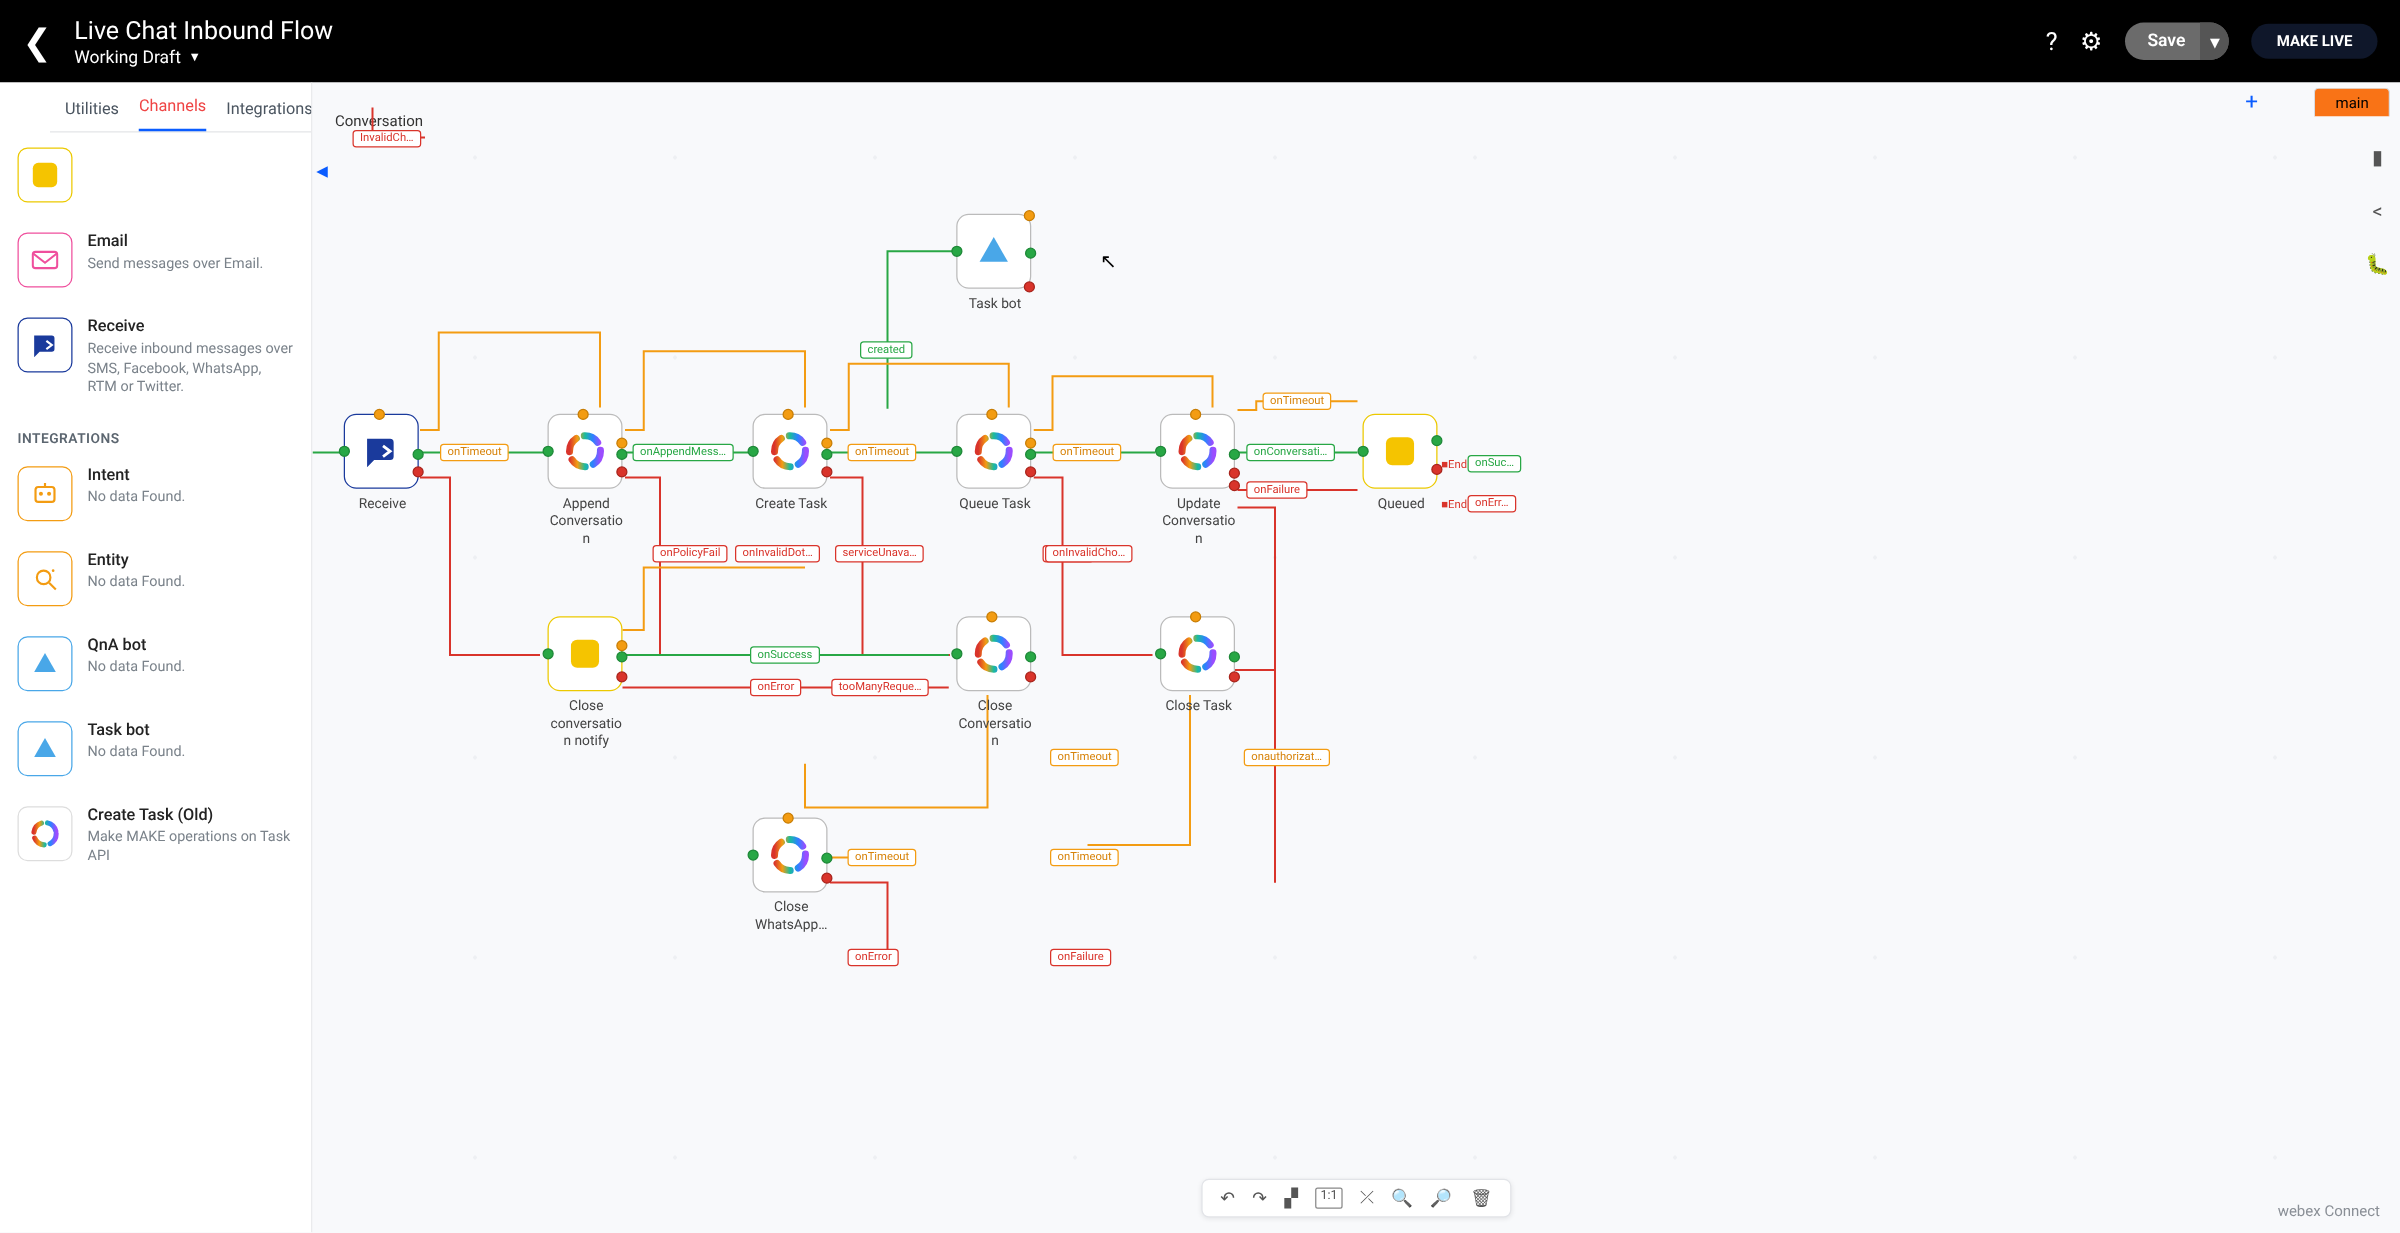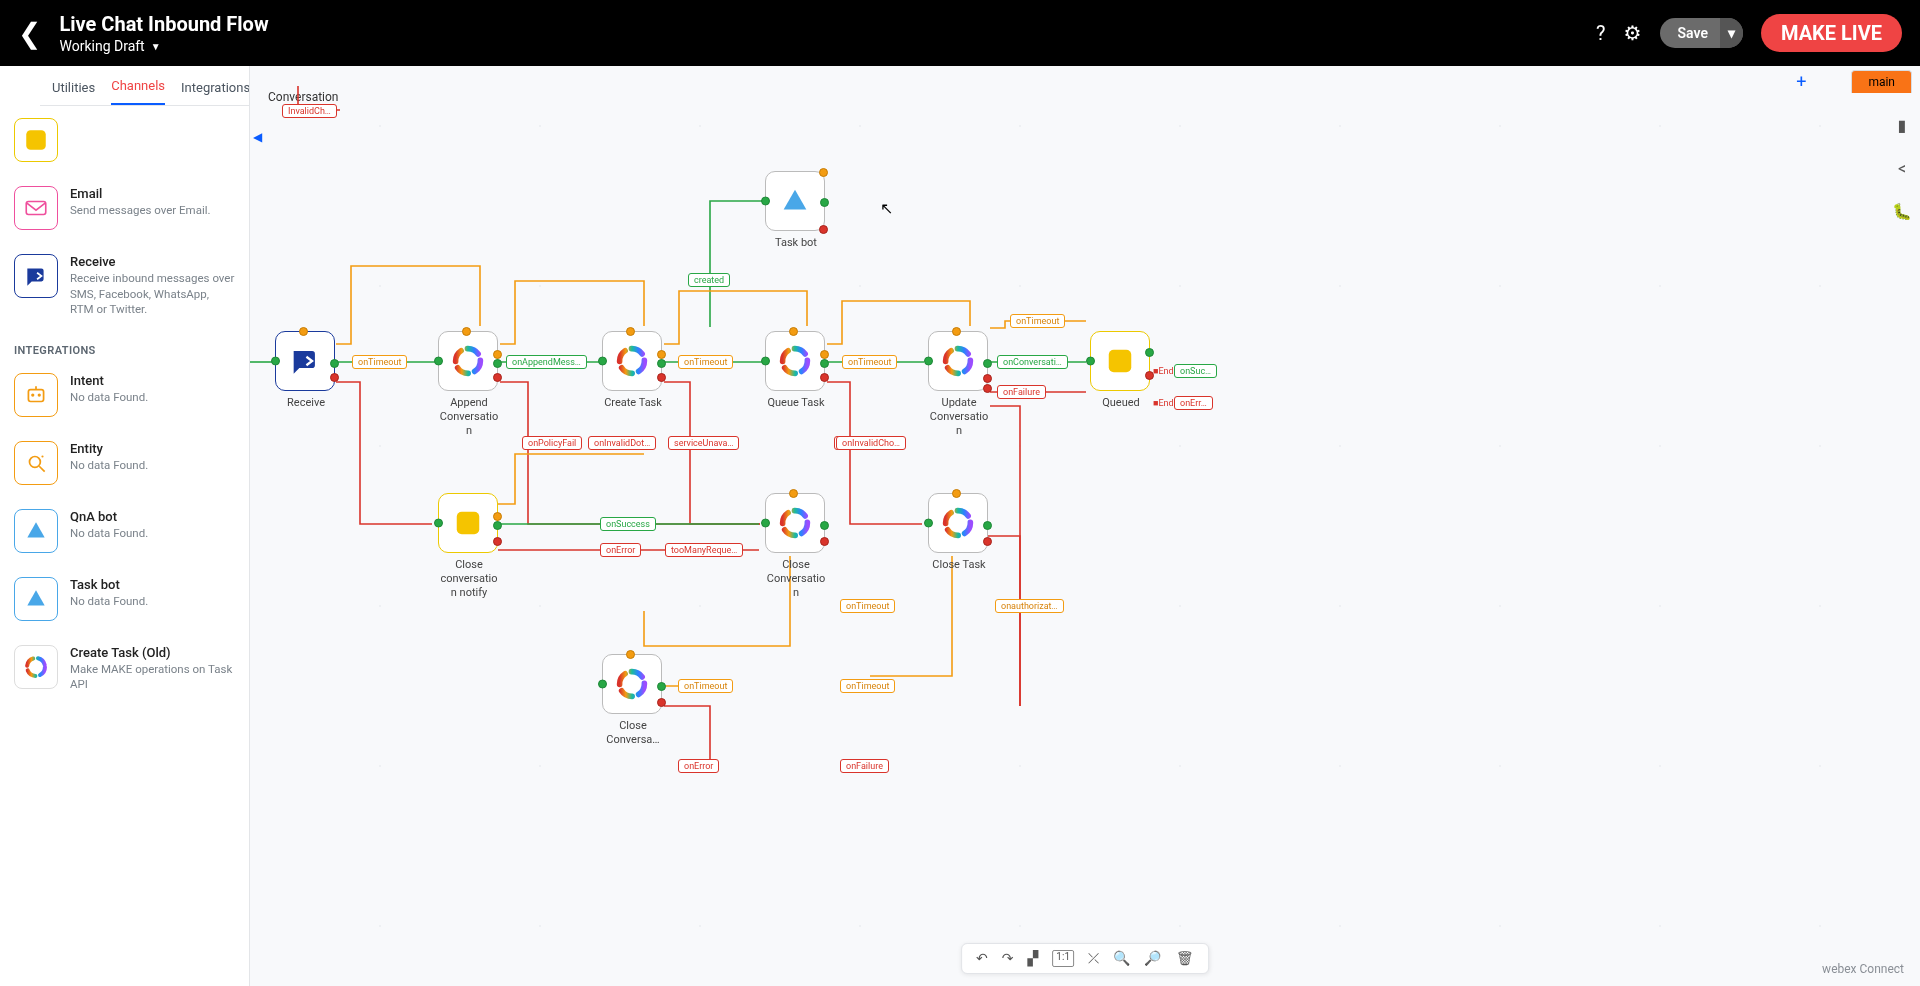--- a/index.html
+++ b/index.html
@@ -2,28 +2,28 @@
 <html><head>
 <meta charset="utf-8">
 <style>
 * { margin: 0; padding: 0; box-sizing: border-box; font-family: -apple-system, BlinkMacSystemFont, "Segoe UI", Roboto, Arial, sans-serif; }
 html, body { width: 100%; height: 100%; background: #f8f9fb; }
 
 
 .header { background: #000; color: #fff; height: 66px; display: flex; align-items: center; padding: 0 18px; }
 .back-chevron { font-size: 28px; margin-right: 18px; cursor: pointer; }
 .header-titles { display: flex; flex-direction: column; }
-.header-title { font-size: 20px; font-weight: 700; }
+.header-title { font-size: 20px; font-weight: 400; }
 .header-sub { font-size: 14px; margin-top: 2px; display: flex; align-items: center; gap: 6px; }
 .header-sub .caret { font-size: 10px; }
 .header-spacer { flex: 1; }
 .header-icons { display: flex; align-items: center; gap: 18px; font-size: 20px; }
 .btn-save { background: #6b6b6b; color: #fff; border: none; border-radius: 20px; padding: 7px 18px; font-size: 14px; font-weight: 600; display: flex; align-items: center; gap: 8px; cursor: pointer; }
 .btn-save .caret { background: #555; border-radius: 0 20px 20px 0; padding: 2px 8px; margin: -7px -18px -7px 4px; height: 30px; display: flex; align-items: center; }
-.btn-live { background: #ef4444; color: #fff; border: none; border-radius: 20px; padding: 7px 20px; font-size: 20px; font-weight: 700; cursor: pointer; }
+.btn-live { background: #0f172a; color: #fff; border: none; border-radius: 20px; padding: 7px 20px; font-size: 12px; font-weight: 700; cursor: pointer; }
 
 
 .main { display: flex; height: calc(100% - 66px); }
 .sidebar { width: 250px; background: #fff; border-right: 1px solid #e3e5e8; display: flex; flex-direction: column; overflow: hidden; }
 .tabs { display: flex; border-bottom: 1px solid #e3e5e8; padding: 0 12px; height: 40px; align-items: flex-end; gap: 16px; position: relative; margin-left: 40px; }
 .tab { font-size: 13px; color: #4b5560; padding-bottom: 10px; cursor: pointer; }
 .tab.active { color: #ef4444; border-bottom: 2px solid #0a5cff; }
 .tabs .search { margin-left: auto; font-size: 15px; color: #444; cursor: pointer; padding-bottom: 10px; }
 .items { overflow-y: auto; flex: 1; }
 .item { display: flex; gap: 12px; padding: 12px 14px; cursor: pointer; }
@@ -421,21 +421,21 @@
     <div class="node" style="left:352px;top:588px">
       <div class="node-box">
           <svg viewBox="0 0 32 32" width="36" height="36">
             <circle cx="16" cy="16" r="11" fill="none" stroke-width="5" stroke-linecap="round" stroke-dasharray="11 6" stroke="url(#gs)"></circle>
           </svg>
         <span class="port in"></span>
           <span class="port oo" style="top:-5px;right:26px"></span>
           <span class="port og mid"></span>
           <span class="port or" style="bottom:6px"></span>
       </div>
-      <div class="node-label">Close Conversa…</div>
+      <div class="node-label">Close WhatsApp…</div>
     </div>
 
     <span class="pill o" style="left:102px;top:289px">onTimeout</span>
     <span class="pill g" style="left:256px;top:289px">onAppendMess…</span>
     <span class="pill o" style="left:428px;top:289px">onTimeout</span>
     <span class="pill o" style="left:592px;top:289px">onTimeout</span>
     <span class="pill o" style="left:760px;top:248px">onTimeout</span>
     <span class="pill g" style="left:747px;top:289px">onConversati…</span>
     <span class="pill r" style="left:747px;top:319px">onFailure</span>
     <span class="pill g" style="left:438px;top:207px">created</span>

